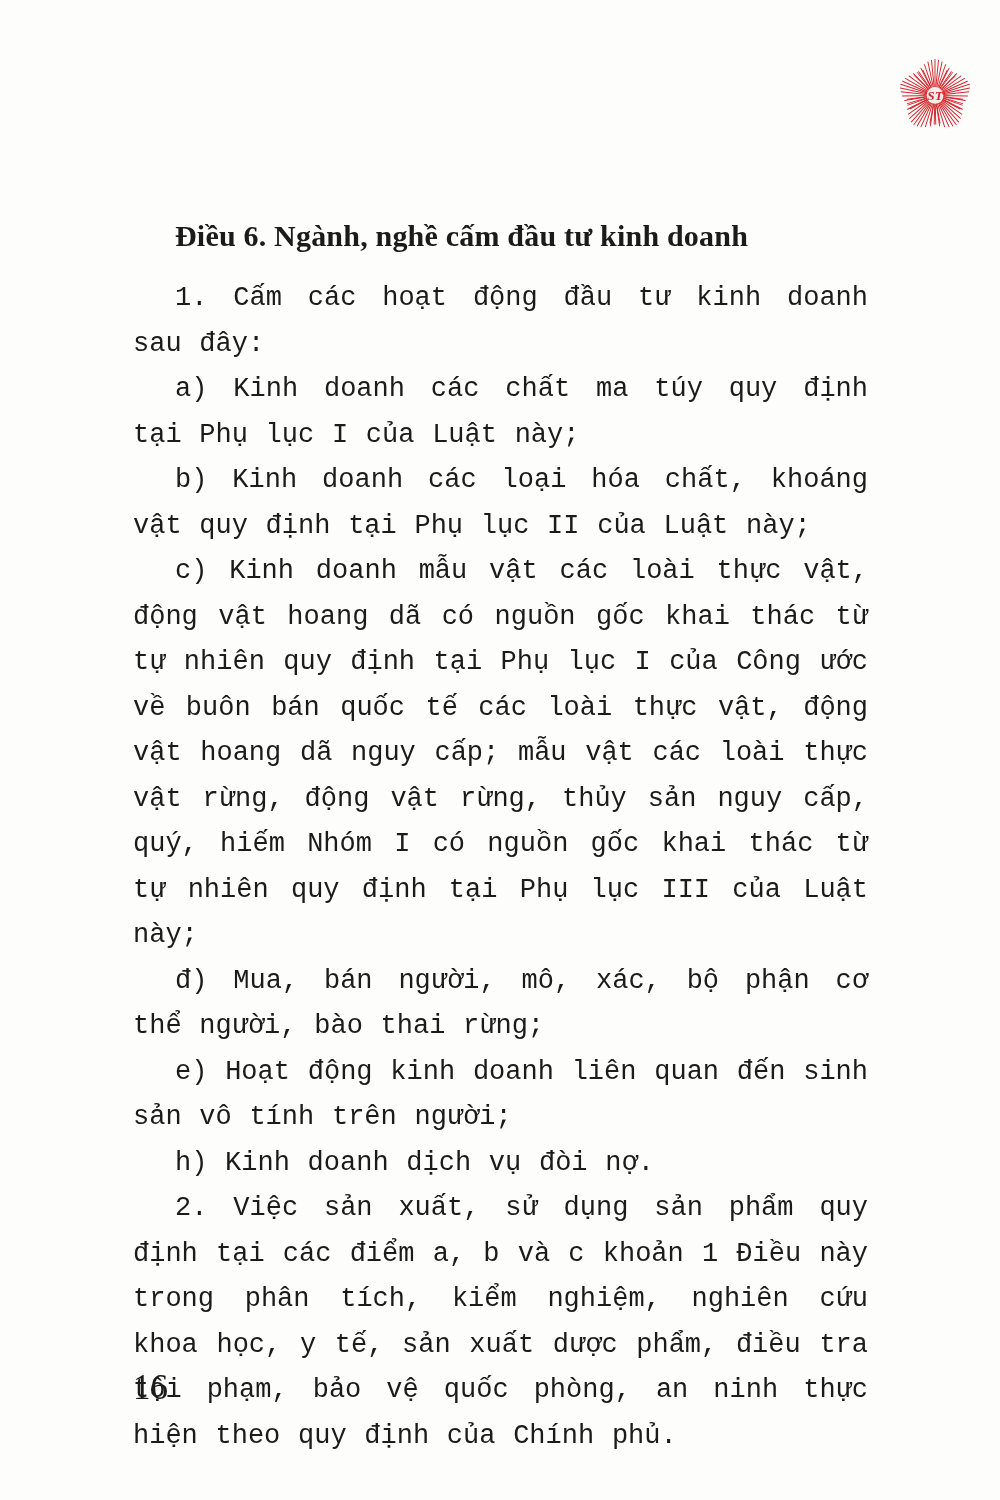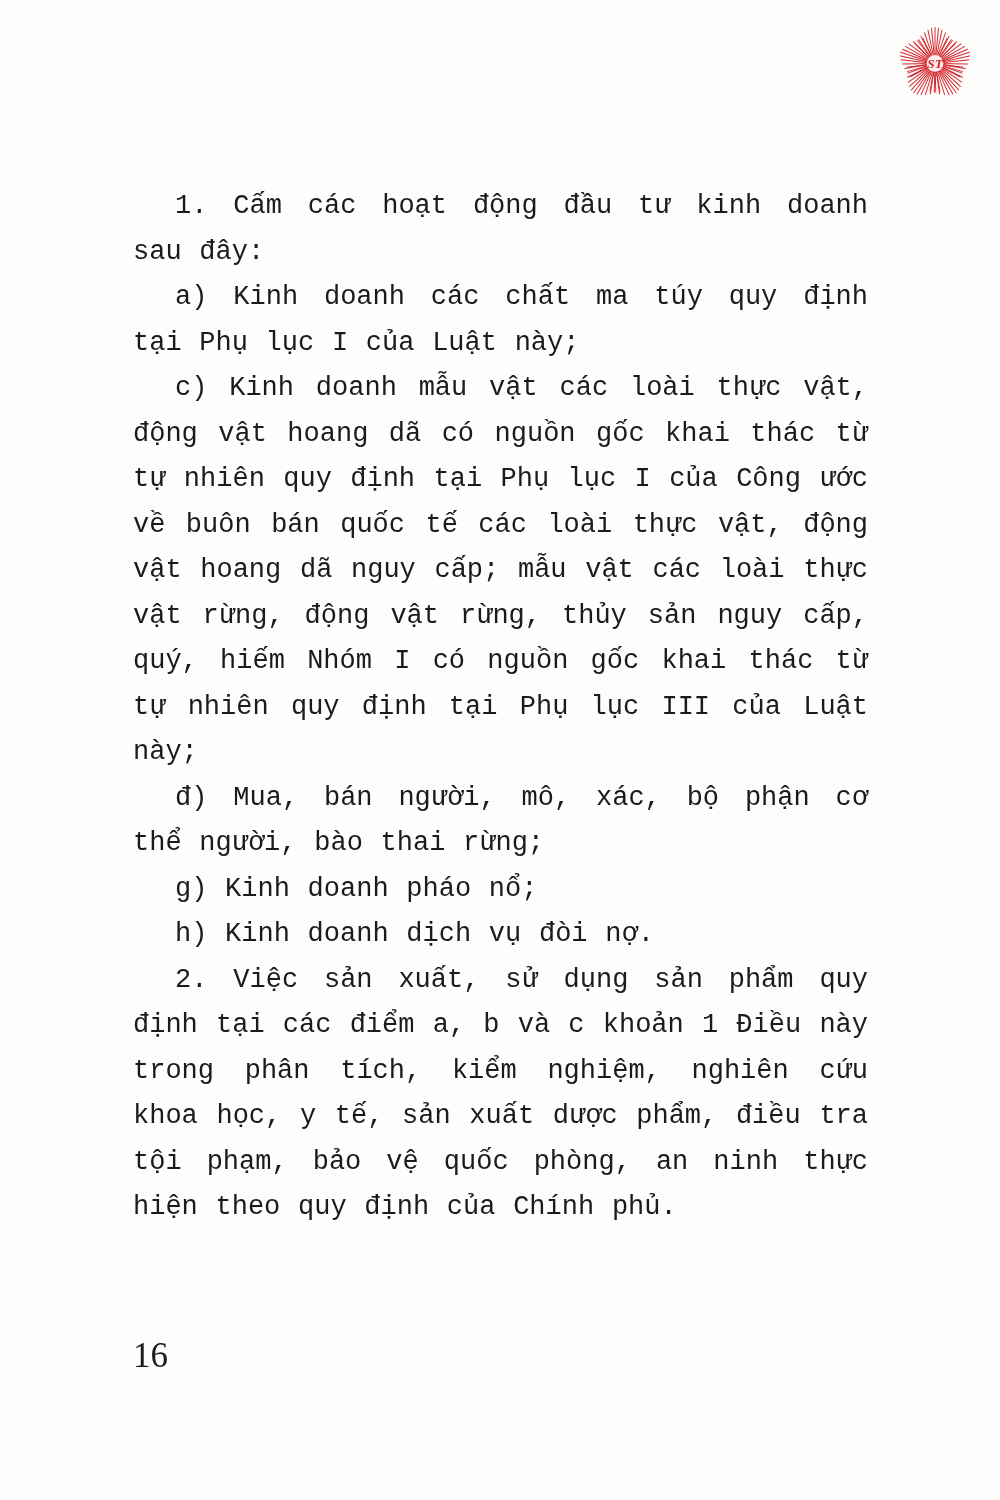--- a/index.html
+++ b/index.html
@@ -11,20 +11,21 @@
     height: 1500px;
     position: relative;
     background: #fdfdfc;
     font-family: "Liberation Serif", "DejaVu Serif", serif;
     color: #1b1b1b;
     overflow: hidden;
   }
   .page {
     position: absolute;
     inset: 0;
+    margin-top: 32px;
   }
   .logo {
     position: absolute;
     left: 891px;
     top: 22px;
     width: 88px;
     height: 90px;
   }
   .content {
     position: absolute;
@@ -82,26 +83,28 @@
     <use href="#fan"></use>
     <use href="#fan" transform="rotate(72 50 46)"></use>
     <use href="#fan" transform="rotate(144 50 46)"></use>
     <use href="#fan" transform="rotate(216 50 46)"></use>
     <use href="#fan" transform="rotate(288 50 46)"></use>
     <circle cx="50" cy="46" r="9.5" fill="#fdfdfc" opacity="0.92"></circle>
     <text x="50" y="51.5" text-anchor="middle" font-family="Liberation Serif, serif" font-size="15" font-style="italic" font-weight="bold" fill="#d5242b">ST</text>
   </svg>
 
   <div class="content">
+    <h1 class="heading">Điều 6. Ngành, nghề cấm đầu tư kinh doanh</h1>
     <div class="body-text">
         <p>1. Cấm các hoạt động đầu tư kinh doanh sau đây:</p>
         <p>a) Kinh doanh các chất ma túy quy định tại Phụ lục I của Luật này;</p>
+        <p>b) Kinh doanh các loại hóa chất, khoáng vật quy định tại Phụ lục II của Luật này;</p>
         <p>c) Kinh doanh mẫu vật các loài thực vật, động vật hoang dã có nguồn gốc khai thác từ tự nhiên quy định tại Phụ lục I của Công ước về buôn bán quốc tế các loài thực vật, động vật hoang dã nguy cấp; mẫu vật các loài thực vật rừng, động vật rừng, thủy sản nguy cấp, quý, hiếm Nhóm I có nguồn gốc khai thác từ tự nhiên quy định tại Phụ lục III của Luật này;</p>
         <p>đ) Mua, bán người, mô, xác, bộ phận cơ thể người, bào thai rừng;</p>
-        <p>g) Kinh doanh pháo nổ;</p>
+        <p>e) Hoạt động kinh doanh liên quan đến sinh sản vô tính trên người;</p>
         <p>h) Kinh doanh dịch vụ đòi nợ.</p>
         <p>2. Việc sản xuất, sử dụng sản phẩm quy định tại các điểm a, b và c khoản 1 Điều này trong phân tích, kiểm nghiệm, nghiên cứu khoa học, y tế, sản xuất dược phẩm, điều tra tội phạm, bảo vệ quốc phòng, an ninh thực hiện theo quy định của Chính phủ.</p>
       </div>
   </div>
 
   <div class="page-number">16</div>
 
 </div>
 
 </body></html>

